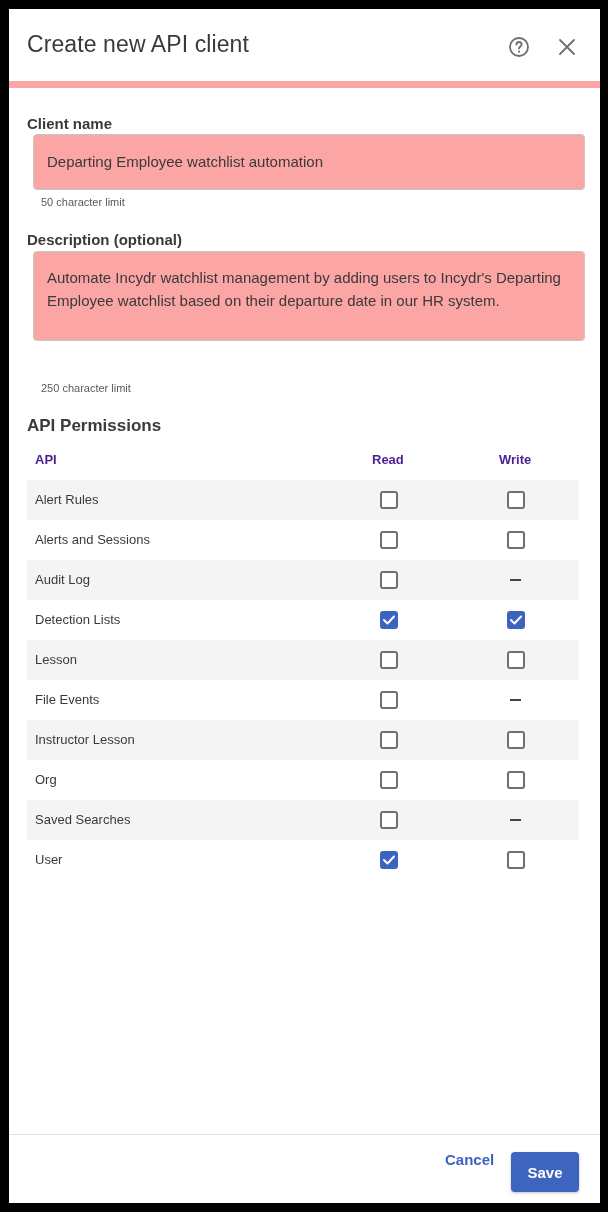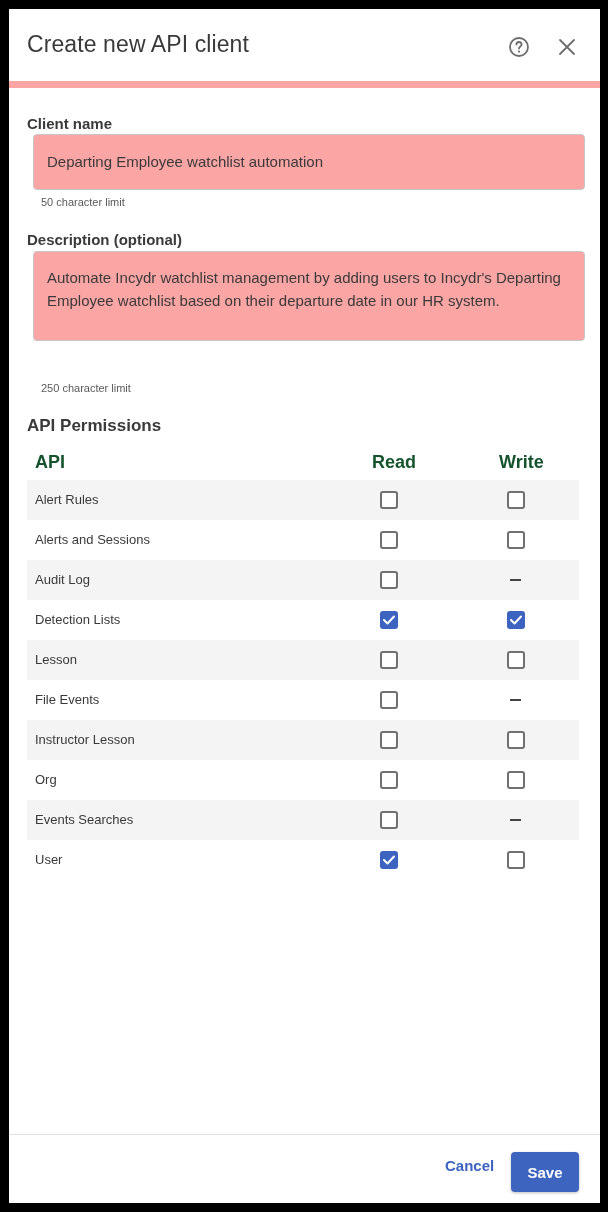--- a/index.html
+++ b/index.html
@@ -28,21 +28,21 @@
     position: absolute; left: 18px; width: 552px; border: 1px solid #c6c6c6; border-radius: 4px;
     font-size: 15px; color: #3a3a3a; padding-left: 13px; background: #fca5a5; margin-left: 6px;
   }
   .name-input { top: 125px; height: 56px; line-height: 54px; }
   .desc-input { top: 242px; height: 90px; padding-top: 14px; padding-right: 14px; line-height: 23px; }
   .hint { position: absolute; left: 32px; font-size: 11px; color: #5a5a5a; }
 
   .section-title { position: absolute; left: 18px; top: 407px; font-size: 17px; font-weight: bold; color: #3a3a3a; }
 
   .perm-table { position: absolute; left: 18px; top: 431px; width: 552px; }
-  .thead { height: 40px; position: relative; font-size: 18px; font-weight: bold; color: #14532d; text-decoration: underline; }
+  .thead { height: 40px; position: relative; font-size: 13px; font-weight: bold; color: #4c1d95; text-decoration: underline; }
   .thead span { position: absolute; top: 12px; }
   .th-api { left: 8px; }
   .th-read { left: 345px; }
   .th-write { left: 472px; }
   .row { height: 40px; position: relative; font-size: 13px; color: #3a3a3a; }
   .row.shaded { background: #f4f4f4; }
   .row .name { position: absolute; left: 8px; top: 12px; }
   .cell { position: absolute; top: 11px; width: 18px; height: 18px; }
   .cell.read { left: 353px; }
   .cell.write { left: 480px; }
@@ -52,21 +52,21 @@
   }
   .cb.checked { background: #3c63c0; border-color: #3c63c0; }
   .cb svg { display: none; }
   .cb.checked svg { display: block; }
   .dash { width: 11px; height: 1.5px; background: #444; margin: 8px 0 0 3px; }
 
   .footer {
     position: absolute; left: 0; top: 1125px; width: 100%; height: 69px; border-top: 1px solid #e2e2e2;
   }
   .cancel-btn {
-    position: absolute; left: 436px; top: 22px; font-size: 15px; font-weight: bold; color: #3c63c0; cursor: pointer;
+    position: absolute; left: 436px; top: 16px; font-size: 15px; font-weight: bold; color: #3c63c0; cursor: pointer;
   }
   .save-btn {
     position: absolute; left: 502px; top: 17px; width: 68px; height: 40px; background: #3d64bf; color: #fff;
     border-radius: 4px; font-size: 15px; font-weight: bold; display: flex; align-items: center; justify-content: center;
     box-shadow: 0 1px 3px rgba(0,0,0,0.25); cursor: pointer;
   }
 </style>
 </head>
 <body>
 
@@ -178,21 +178,21 @@
         <div class="row">
           <span class="name">Org</span>
           <div class="cell read">
             <div class="cb "></div>
           </div>
           <div class="cell write">
             <div class="cb "></div>
           </div>
         </div>
         <div class="row shaded">
-          <span class="name">Events Searches</span>
+          <span class="name">Saved Searches</span>
           <div class="cell read">
             <div class="cb "></div>
           </div>
           <div class="cell write">
             <div class="dash"></div>
           </div>
         </div>
         <div class="row">
           <span class="name">User</span>
           <div class="cell read">

